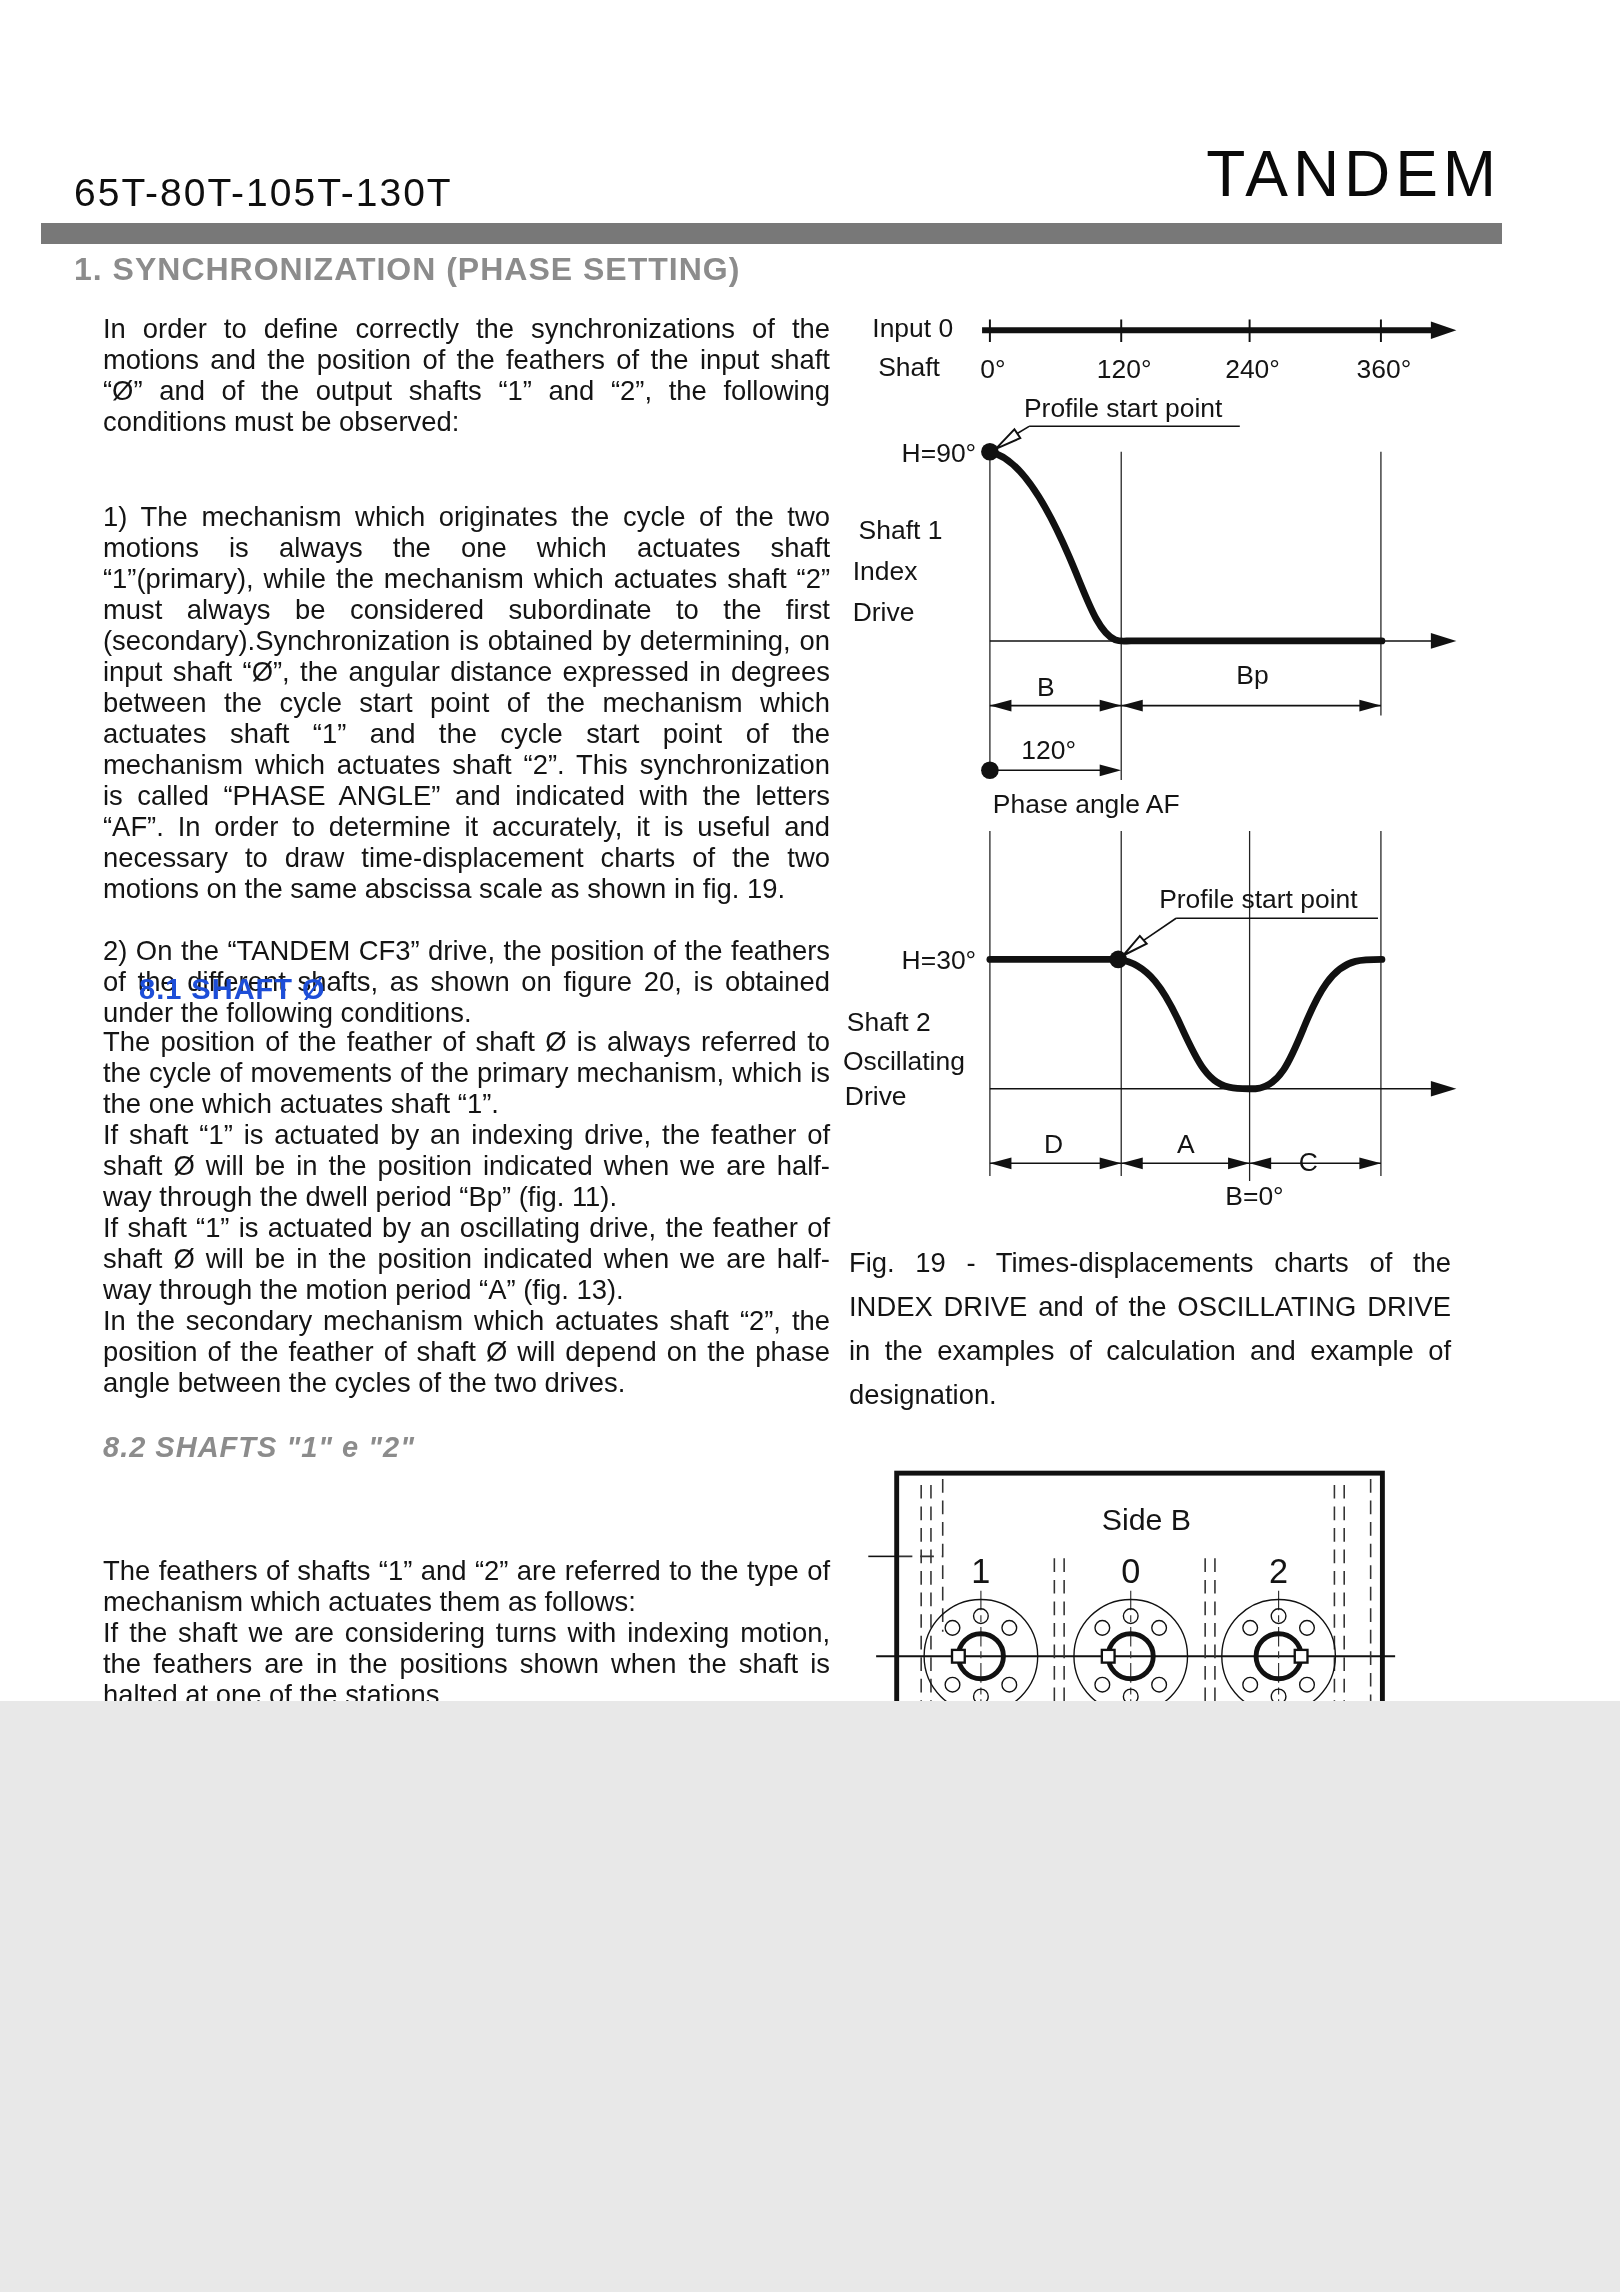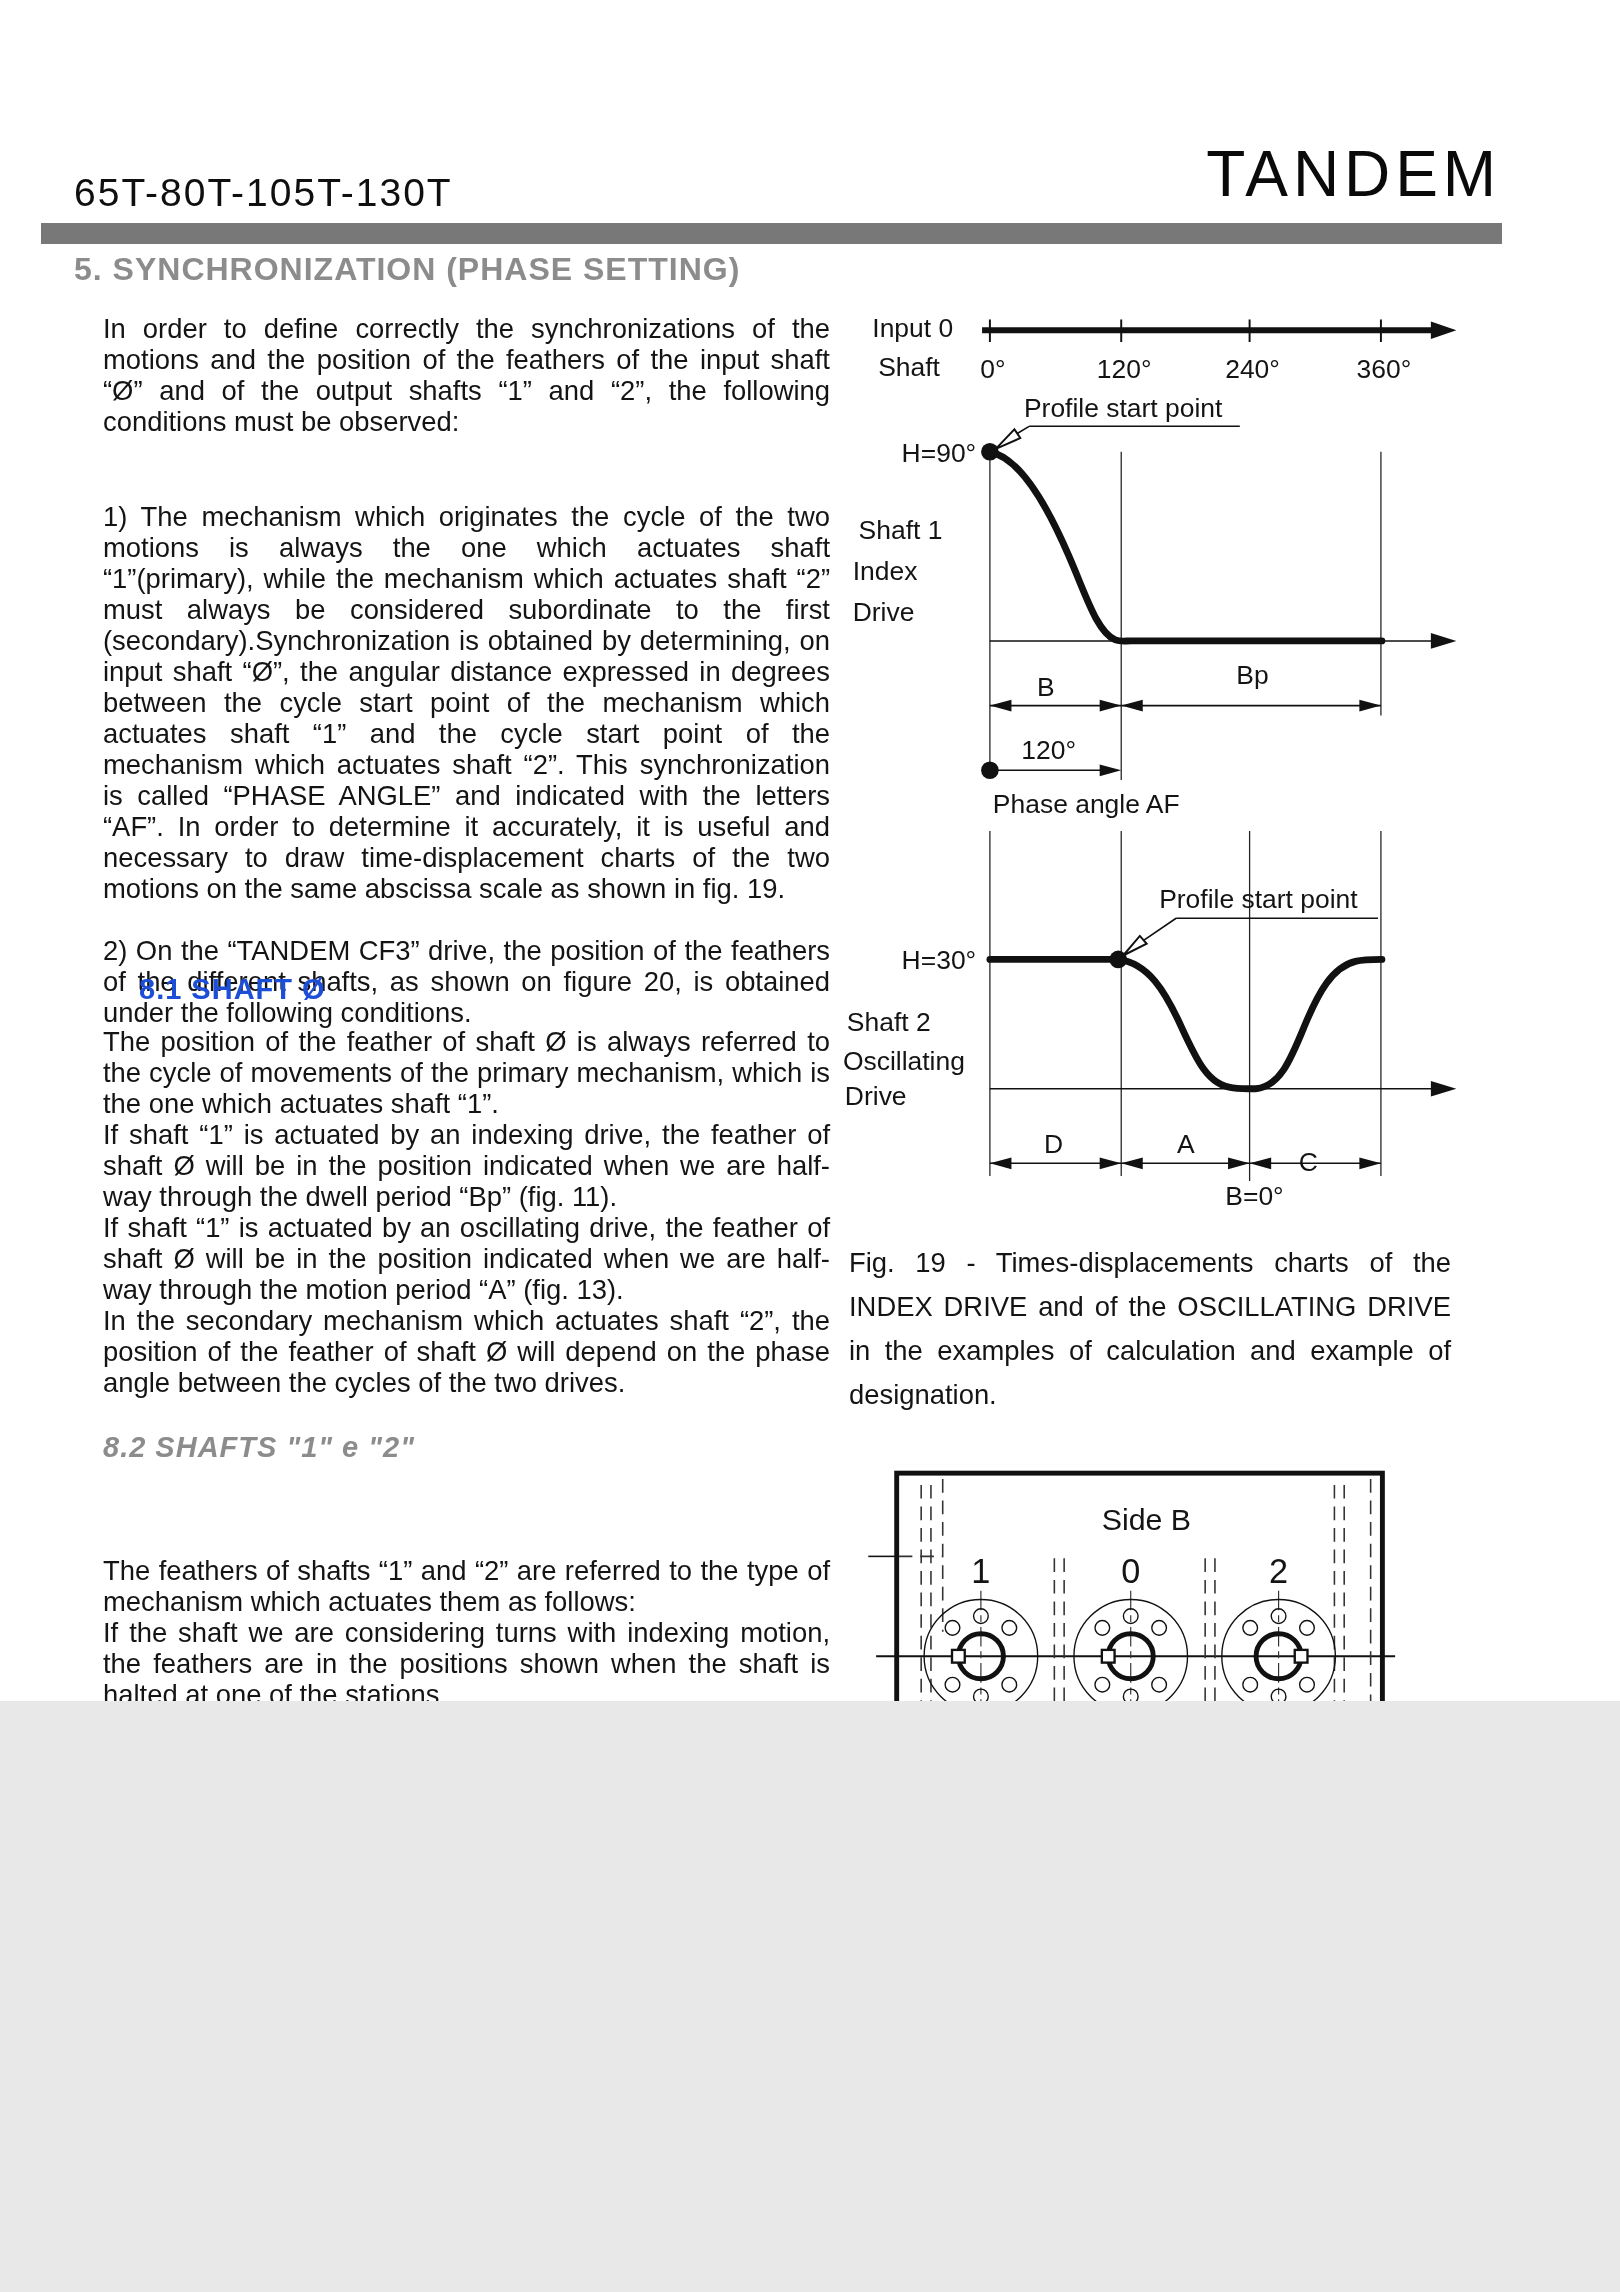--- a/index.html
+++ b/index.html
@@ -36,21 +36,21 @@
 </style>
 </head>
 <body>
 
 <div class="page">
 
   <div class="abs models">65T-80T-105T-130T</div>
   <div class="abs brand">TANDEM</div>
   <div class="abs rule"></div>
 
-  <div class="abs h8">5. SYNCHRONIZATION (PHASE SETTING)</div>
+  <div class="abs h8">1. SYNCHRONIZATION (PHASE SETTING)</div>
   <div class="abs col intro">In order to define correctly the synchronizations of the motions and the position of the feathers of the input shaft “Ø” and of the output shafts “1” and “2”, the following conditions must be observed:</div>
   <div class="abs col items">
     <div>1) The mechanism which originates the cycle of the two motions is always the one which actuates shaft “1”(primary), while the mechanism which actuates shaft “2” must always be considered subordinate to the first (secondary).Synchronization is obtained by determining, on input shaft “Ø”, the angular distance expressed in degrees between the cycle start point of the mechanism which actuates shaft “1” and the cycle start point of the mechanism which actuates shaft “2”. This synchronization is called “PHASE ANGLE” and indicated with the letters “AF”. In order to determine it accurately, it is useful and necessary to draw time-displacement charts of the two motions on the same abscissa scale as shown in fig. 19.</div>
     <div>2) On the “TANDEM CF3” drive, the position of the feathers of the different shafts, as shown on figure 20, is obtained under the following conditions.</div>
   </div>
 
   <div class="abs h81">8.1 SHAFT Ø</div>
   <div class="abs col b81">The position of the feather of shaft Ø is always referred to the cycle of movements of the primary mechanism, which is the one which actuates shaft “1”.
 If shaft “1” is actuated by an indexing drive, the feather of shaft Ø will be in the position indicated when we are half-way through the dwell period “Bp” (fig. 11).
 If shaft “1” is actuated by an oscillating drive, the feather of shaft Ø will be in the position indicated when we are half-way through the motion period “A” (fig. 13).

